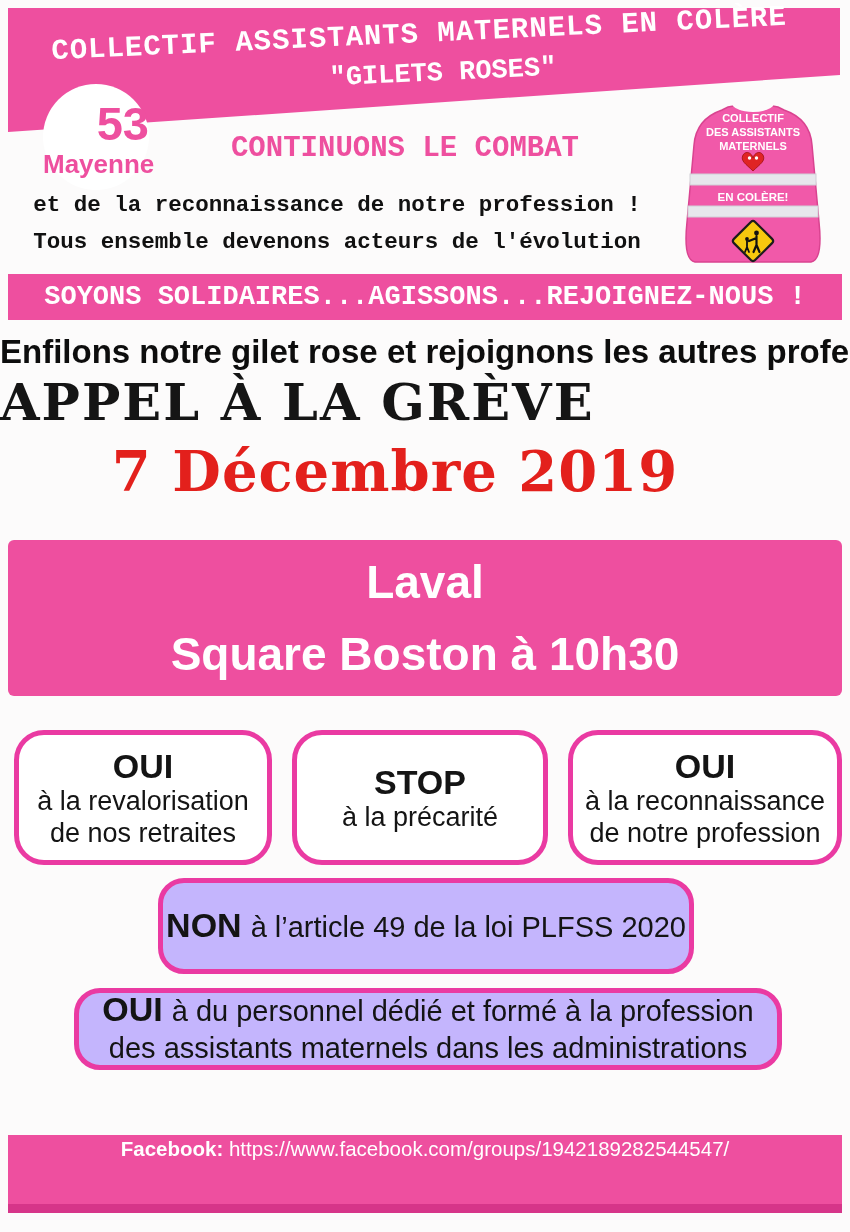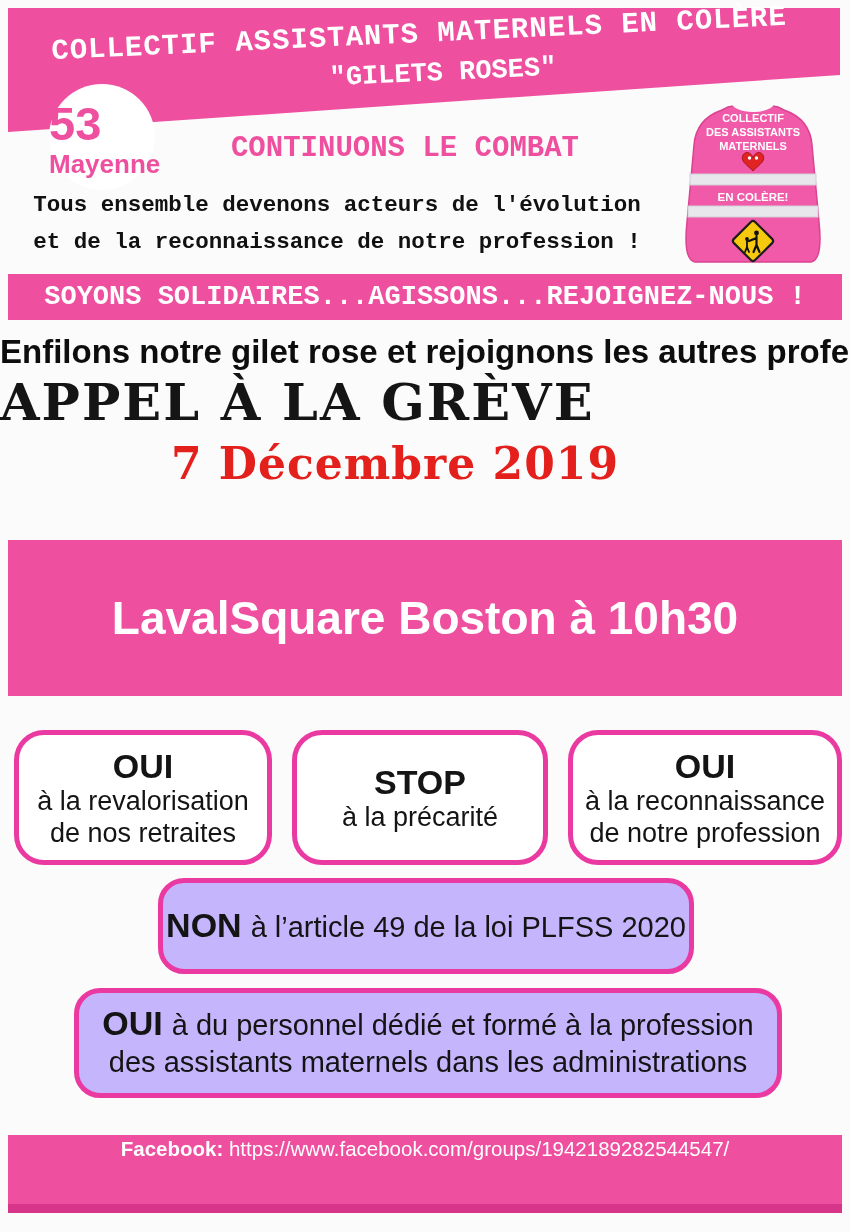--- a/index.html
+++ b/index.html
@@ -23,22 +23,22 @@
   #banner-title{
     position:absolute;left:28px;top:18px;width:784px;
     transform:rotate(-2.7deg);
     color:#fff;font-family:"Liberation Mono",monospace;font-weight:bold;
     z-index:2;
   }
   #banner-title .t1{font-size:29px;letter-spacing:1px;text-align:center;white-space:nowrap;}
   #banner-title .t2{font-size:27px;margin-top:8px;text-align:center;transform:translateX(22px);white-space:nowrap;}
   
   #department-badge{
-    position:absolute;left:49px;top:84px;width:106px;height:106px;border-radius:50%;
-    background:#fff;z-index:3;text-align:left;
+    position:absolute;left:43px;top:84px;width:106px;height:106px;border-radius:50%;
+    background:#fff;z-index:3;text-align:right;
   }
   #badge-number{
     font-size:47px;font-weight:bold;color:var(--pink);line-height:52px;margin-top:14px;
     font-family:"Liberation Sans",sans-serif;
   }
   #badge-label{
     font-size:26px;font-weight:bold;color:var(--pink);line-height:28px;
   }
   
   #subtitle-continuons{
@@ -64,47 +64,47 @@
     color:#0d0d0d;font-size:33px;font-weight:600;white-space:nowrap;
   }
   #strike-call-heading{
     position:absolute;left:0;top:372px;width:850px;text-align:left;
     color:#151515;font-family:"DejaVu Serif",serif;font-weight:bold;
     font-size:51px;letter-spacing:2px;white-space:nowrap;
   }
   #strike-date{
     position:absolute;left:0;top:438px;width:790px;text-align:center;
     color:var(--red);font-family:"DejaVu Serif",serif;font-weight:bold;
-    font-size:44px;letter-spacing:1px;white-space:nowrap;
+    font-size:56px;letter-spacing:1px;white-space:nowrap;
   }
   
   #location-banner{
     position:absolute;left:8px;top:540px;width:834px;height:156px;background:var(--pink);
-    color:#fff;display:flex;justify-content:center;align-items:center;
-    font-weight:bold;font-size:46px;line-height:72px;
+    color:#fff;display:flex;flex-direction:column;justify-content:center;align-items:center;
+    font-weight:bold;font-size:46px;line-height:72px;border-radius:6px;
   }
   
   .demand-box{
     position:absolute;top:730px;height:135px;background:#fff;
     border:5px solid var(--pink-border);border-radius:30px;box-sizing:border-box;
     display:flex;flex-direction:column;justify-content:center;align-items:center;
     text-align:center;color:#141414;
   }
   #demand-box-retraites{left:14px;width:258px;}
   #demand-box-precarite{left:292px;width:256px;}
   #demand-box-reconnaissance{left:568px;width:274px;}
   .box-head{font-size:34px;font-weight:bold;line-height:38px;}
   .box-line{font-size:27px;line-height:32px;}
   .wide-box{
     position:absolute;background:#c4b5fd;border:5px solid var(--pink-border);
     border-radius:26px;box-sizing:border-box;color:#141414;
     display:flex;flex-direction:column;justify-content:center;align-items:center;text-align:center;
   }
   #non-article49-box{left:158px;top:878px;width:536px;height:96px;}
-  #oui-personnel-box{left:74px;top:988px;width:708px;height:110px;}
+  #oui-personnel-box{left:74px;top:988px;width:708px;height:82px;}
   .wide-box .line{font-size:29px;line-height:37px;white-space:nowrap;}
   .inline-head{font-size:34px;font-weight:bold;margin-right:9px;}
   
   #footer{
     position:absolute;left:8px;top:1135px;width:834px;height:69px;background:var(--pink);
     border-bottom:9px solid var(--pink-dark);
     color:#fff;text-align:center;box-sizing:content-box;
     font-size:20.5px;line-height:27px;
   }
   #footer .lbl{font-weight:bold;}
@@ -121,22 +121,22 @@
   </div>
 
   <div id="department-badge">
     <div id="badge-number">53</div>
     <div id="badge-label">Mayenne</div>
   </div>
 
   <div id="subtitle-continuons">CONTINUONS LE COMBAT</div>
 
   <div id="intro-text">
+    <div>et de la reconnaissance de notre profession !</div>
     <div>Tous ensemble devenons acteurs de l'évolution</div>
-    <div>et de la reconnaissance de notre profession !</div>
   </div>
 
   <svg id="vest" viewBox="0 0 166 168">
 
     <path d="M58,7 Q83,1 108,7 L114,10 Q140,19 142,45 L149,122 Q153,160 141,162 L25,162 Q13,160 17,122 L24,45 Q26,19 52,10 Z" fill="var(--vest-pink)" stroke="#d94390" stroke-width="1.5"></path>
 
     <ellipse cx="83" cy="3" rx="21" ry="9" fill="#fcfbfb"></ellipse>
 
     <ellipse cx="8" cy="58" rx="13" ry="32" fill="#fcfbfb"></ellipse>
     <ellipse cx="158" cy="58" rx="13" ry="32" fill="#fcfbfb"></ellipse>

